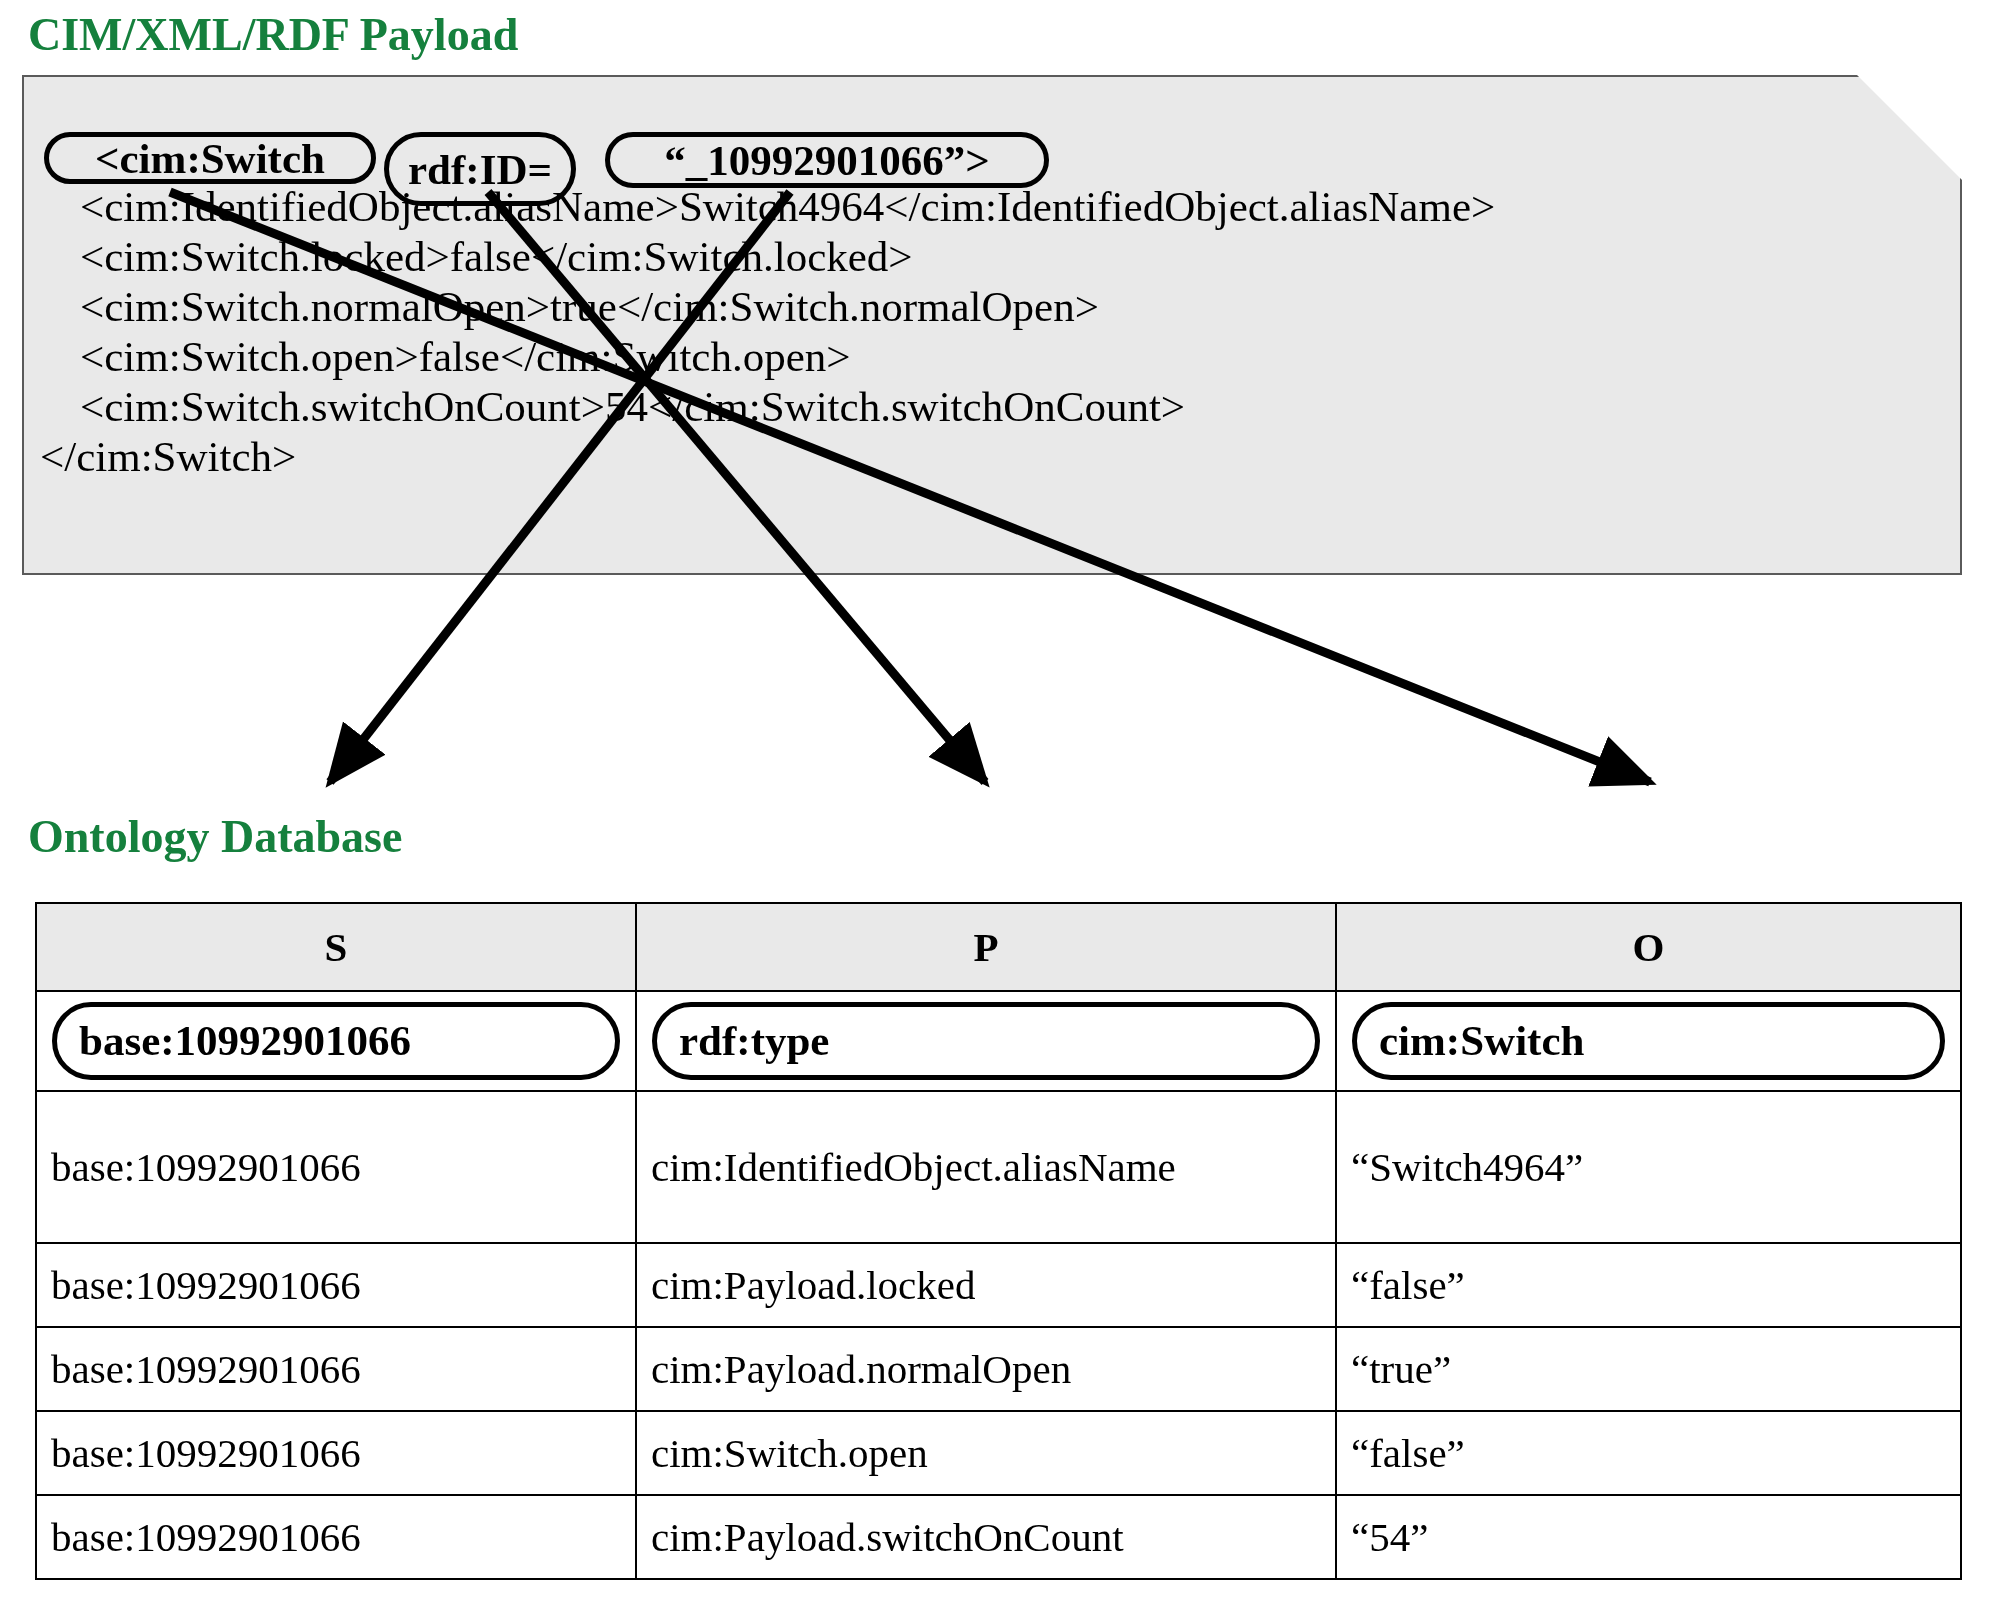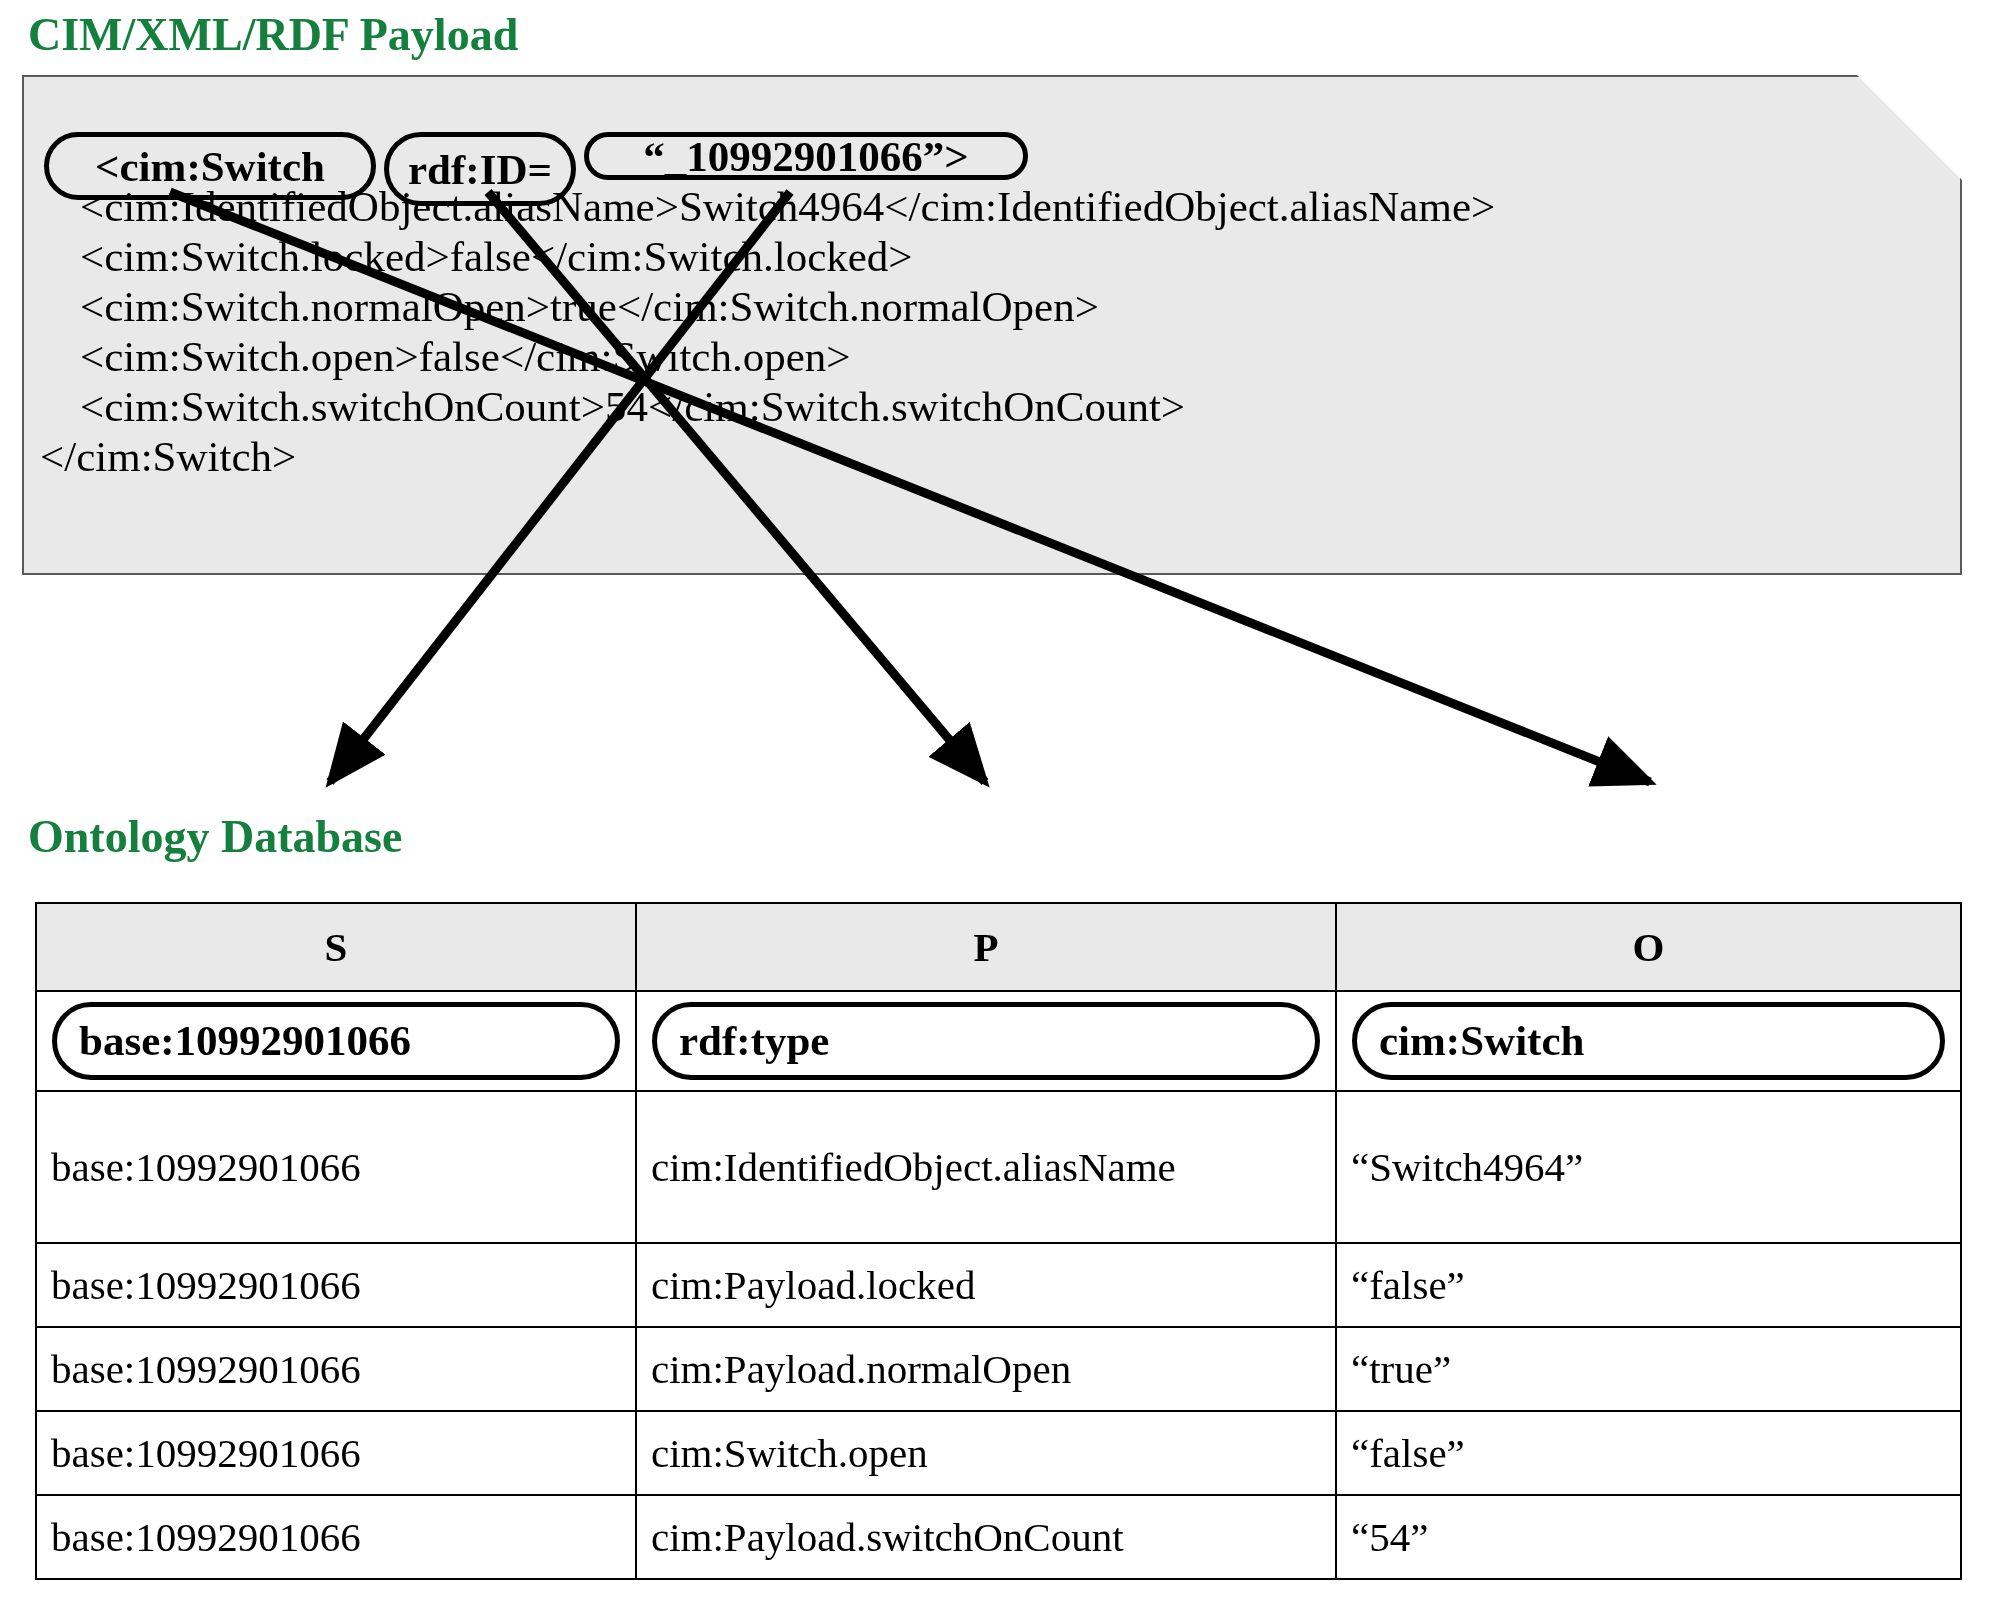--- a/index.html
+++ b/index.html
@@ -72,23 +72,23 @@
     box-sizing: border-box;
     font-weight: bold;
     font-size: 43px;
     line-height: 1;
     display: flex;
     align-items: center;
     justify-content: center;
     color: #000;
     white-space: nowrap;
   }
-  #pill-tag   { left: 44px;  top: 132px; width: 332px; height: 68px; }
+  #pill-tag   { left: 44px;  top: 132px; width: 332px; height: 52px; }
   #pill-attr  { left: 384px; top: 132px; width: 192px; height: 74px; }
-  #pill-value { left: 584px; top: 132px; width: 444px; height: 48px; }
+  #pill-value { left: 605px; top: 132px; width: 444px; height: 56px; }
 
   
   #triples-table {
     position: absolute;
     left: 35px;
     top: 902px;
     width: 1925px;
     border-collapse: collapse;
     table-layout: fixed;
     background: #fff;

